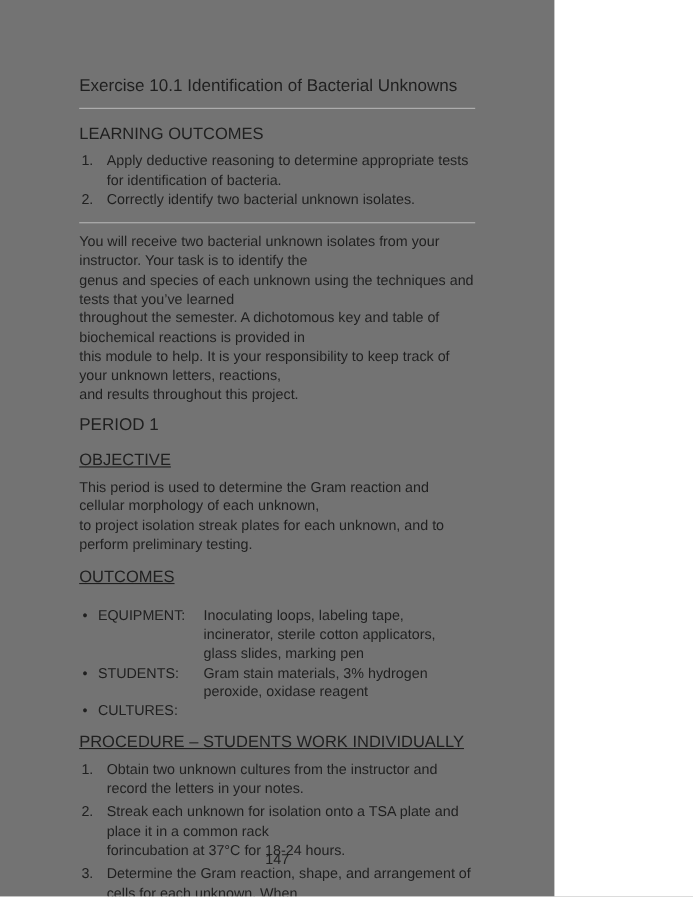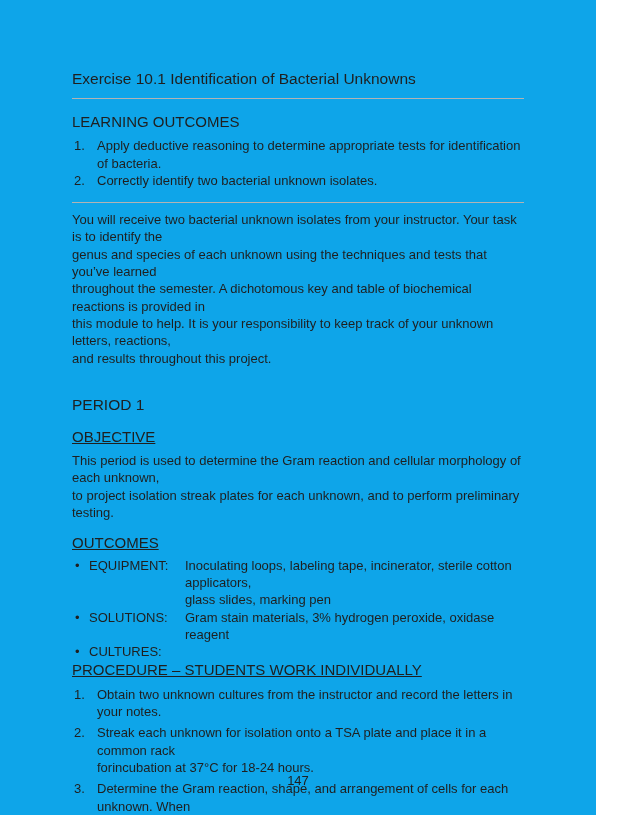--- a/index.html
+++ b/index.html
@@ -1,20 +1,20 @@
 <!DOCTYPE html>
 <html><head>
 <meta charset="utf-8">
 <style>
   html, body { margin: 0; padding: 0; background: #ffffff; }
   .page {
     position: relative;
-    width: 596px;
+    width: 504px;
     height: 815px;
-    background: #0ea5e9;
+    background: #737373;
     font-family: "Liberation Sans", sans-serif;
     color: #1f1f1f;
     overflow: hidden;
   }
   .content { padding: 69px 72px 0 72px; }
 
   .doc-title {
     font-size: 15.5px;
     font-weight: 400;
     line-height: 20px;
@@ -28,28 +28,28 @@
   }
   .rule-section { margin-top: 13px; }
 
   .h-sec {
     font-size: 15px;
     font-weight: 400;
     line-height: 17.3px;
     margin: 14px 0 0 0;
   }
   .h-sec.tight { margin-top: 13px; }
-  .h-sec.close { margin-top: 1px; }
+  .h-sec.close { margin-top: 12px; }
   .underlined { text-decoration: underline; }
 
   .period-heading {
     font-size: 15.5px;
     font-weight: 400;
     line-height: 20px;
-    margin: 28px 0 0 0;
+    margin: 10px 0 0 0;
   }
 
   .para {
     font-size: 13px;
     line-height: 17.3px;
     margin: 8px 0 0 0;
     white-space: pre-line;
   }
   .para.narrow { margin-top: 7px; }
 
@@ -60,21 +60,21 @@
     font-size: 13px;
     line-height: 17.3px;
   }
   .num-list li { position: relative; padding-left: 25px; }
   .num-list .num { position: absolute; left: 2px; top: 0; }
   .num-list .txt { white-space: pre-line; }
   .steps li + li { margin-top: 4px; }
 
   .mat-list {
     list-style: none;
-    margin: 5px 0 0 0;
+    margin: 17px 0 0 0;
     padding: 0;
     font-size: 13px;
     line-height: 17.3px;
   }
   .mat-list li {
     position: relative;
     display: flex;
     padding-left: 17px;
   }
   .mat-list li::before {
@@ -132,21 +132,21 @@
 to project isolation streak plates for each unknown, and to perform preliminary testing.</p>
 
     <h2 class="h-sec tight underlined">OUTCOMES</h2>
     <ul class="mat-list">
       <li>
         <span class="mat-label">EQUIPMENT:</span>
         <span class="mat-value">Inoculating loops, labeling tape, incinerator, sterile cotton applicators,
 glass slides, marking pen</span>
       </li>
       <li>
-        <span class="mat-label">SOLUTIONS:</span>
+        <span class="mat-label">STUDENTS:</span>
         <span class="mat-value">Gram stain materials, 3% hydrogen peroxide, oxidase reagent</span>
       </li>
       <li>
         <span class="mat-label">CULTURES:</span>
       </li>
     </ul>
 
     <h2 class="h-sec close underlined">PROCEDURE – STUDENTS WORK INDIVIDUALLY</h2>
     <ol class="num-list steps">
       <li>

